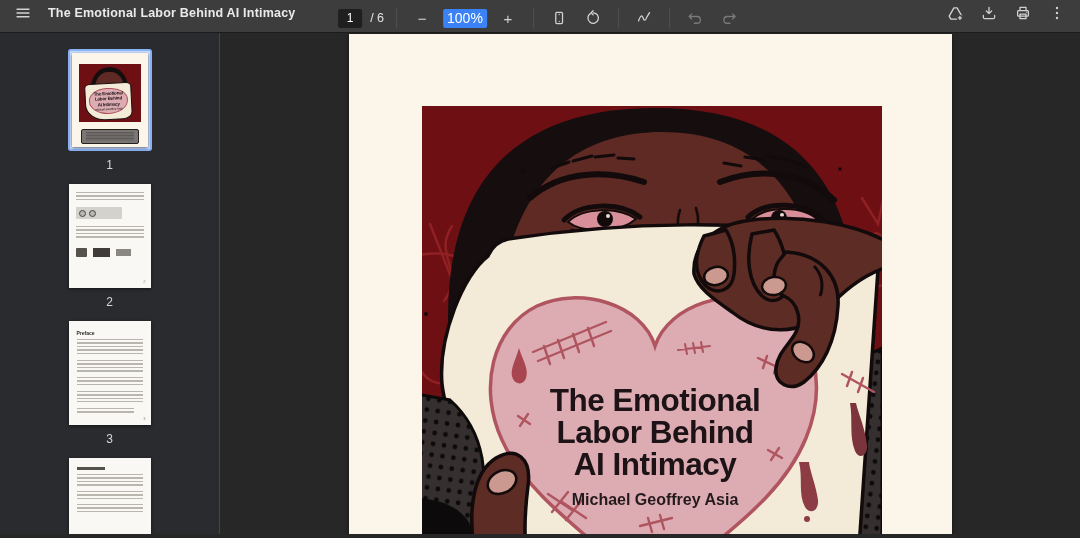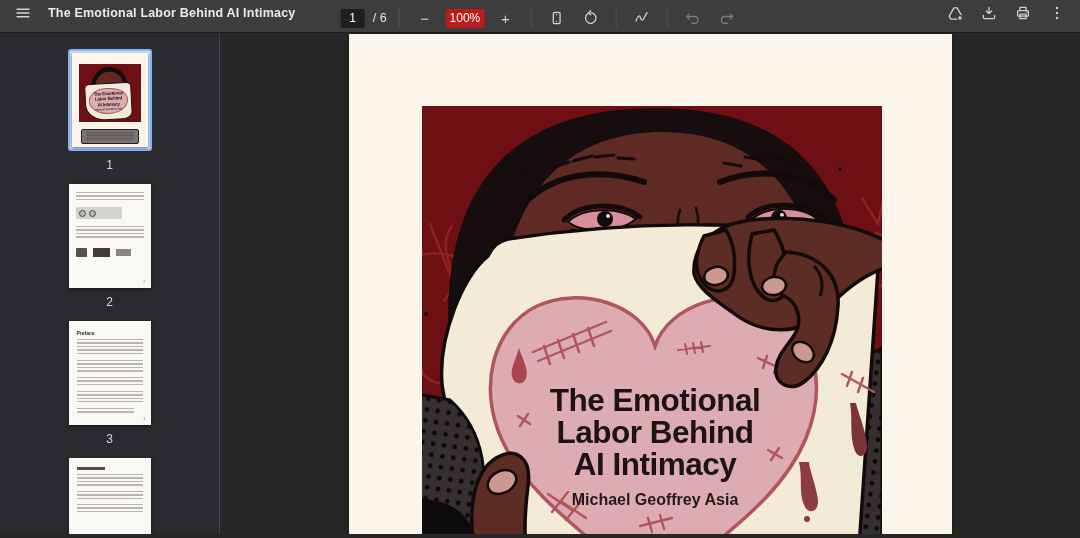--- a/index.html
+++ b/index.html
@@ -13,22 +13,22 @@
   .tb-title { color:#eaeaea; font-size:12.5px; font-weight:bold; letter-spacing:.2px; }
   .icon-btn { width:26px; height:26px; border:none; background:transparent; border-radius:50%;
               display:flex; align-items:center; justify-content:center; cursor:pointer; flex:none; }
   .icon-btn svg { display:block; }
   .ic { stroke:#d2d2d2; stroke-width:1.7; fill:none; stroke-linecap:round; stroke-linejoin:round; }
   .ic-dim { stroke:#7a7a7a; }
   .tb-center { position:absolute; left:50%; top:0; height:36px; transform:translateX(-50%);
                display:flex; align-items:center; gap:8px; }
   .pgbox { width:24px; height:19px; background:#1f1f1f; border:none; border-radius:2px;
            color:#fff; font-size:12px; text-align:center; font-family:"Liberation Sans",sans-serif; }
-  .zoombox { min-width:38px; height:19px; background:#b91c1c; border-radius:2px; color:#fff;
-             font-size:12px; display:flex; align-items:center; justify-content:center; padding:0 4px; }
+  .zoombox { min-width:38px; height:19px; background:#3b82f6; border-radius:2px; color:#fff;
+             font-size:14px; display:flex; align-items:center; justify-content:center; padding:0 4px; }
   .tb-total { color:#e3e3e3; font-size:12.5px; white-space:pre; }
   .sep { width:1px; height:20px; background:#5c5c5c; opacity:.65; margin:0 4px; }
   .glyph-btn { color:#d2d2d2; font-size:15px; }
   .tb-right { margin-left:auto; display:flex; align-items:center; gap:8px; }
 
   
   .content { display:flex; height:502px; }
   .sidebar { width:220px; background:#2a2b2e; border-right:1px solid #454545; overflow:hidden;
              display:flex; flex-direction:column; align-items:center; padding-top:17px; }
   .thumb-item { display:flex; flex-direction:column; align-items:center; margin-bottom:12px; cursor:pointer; }

